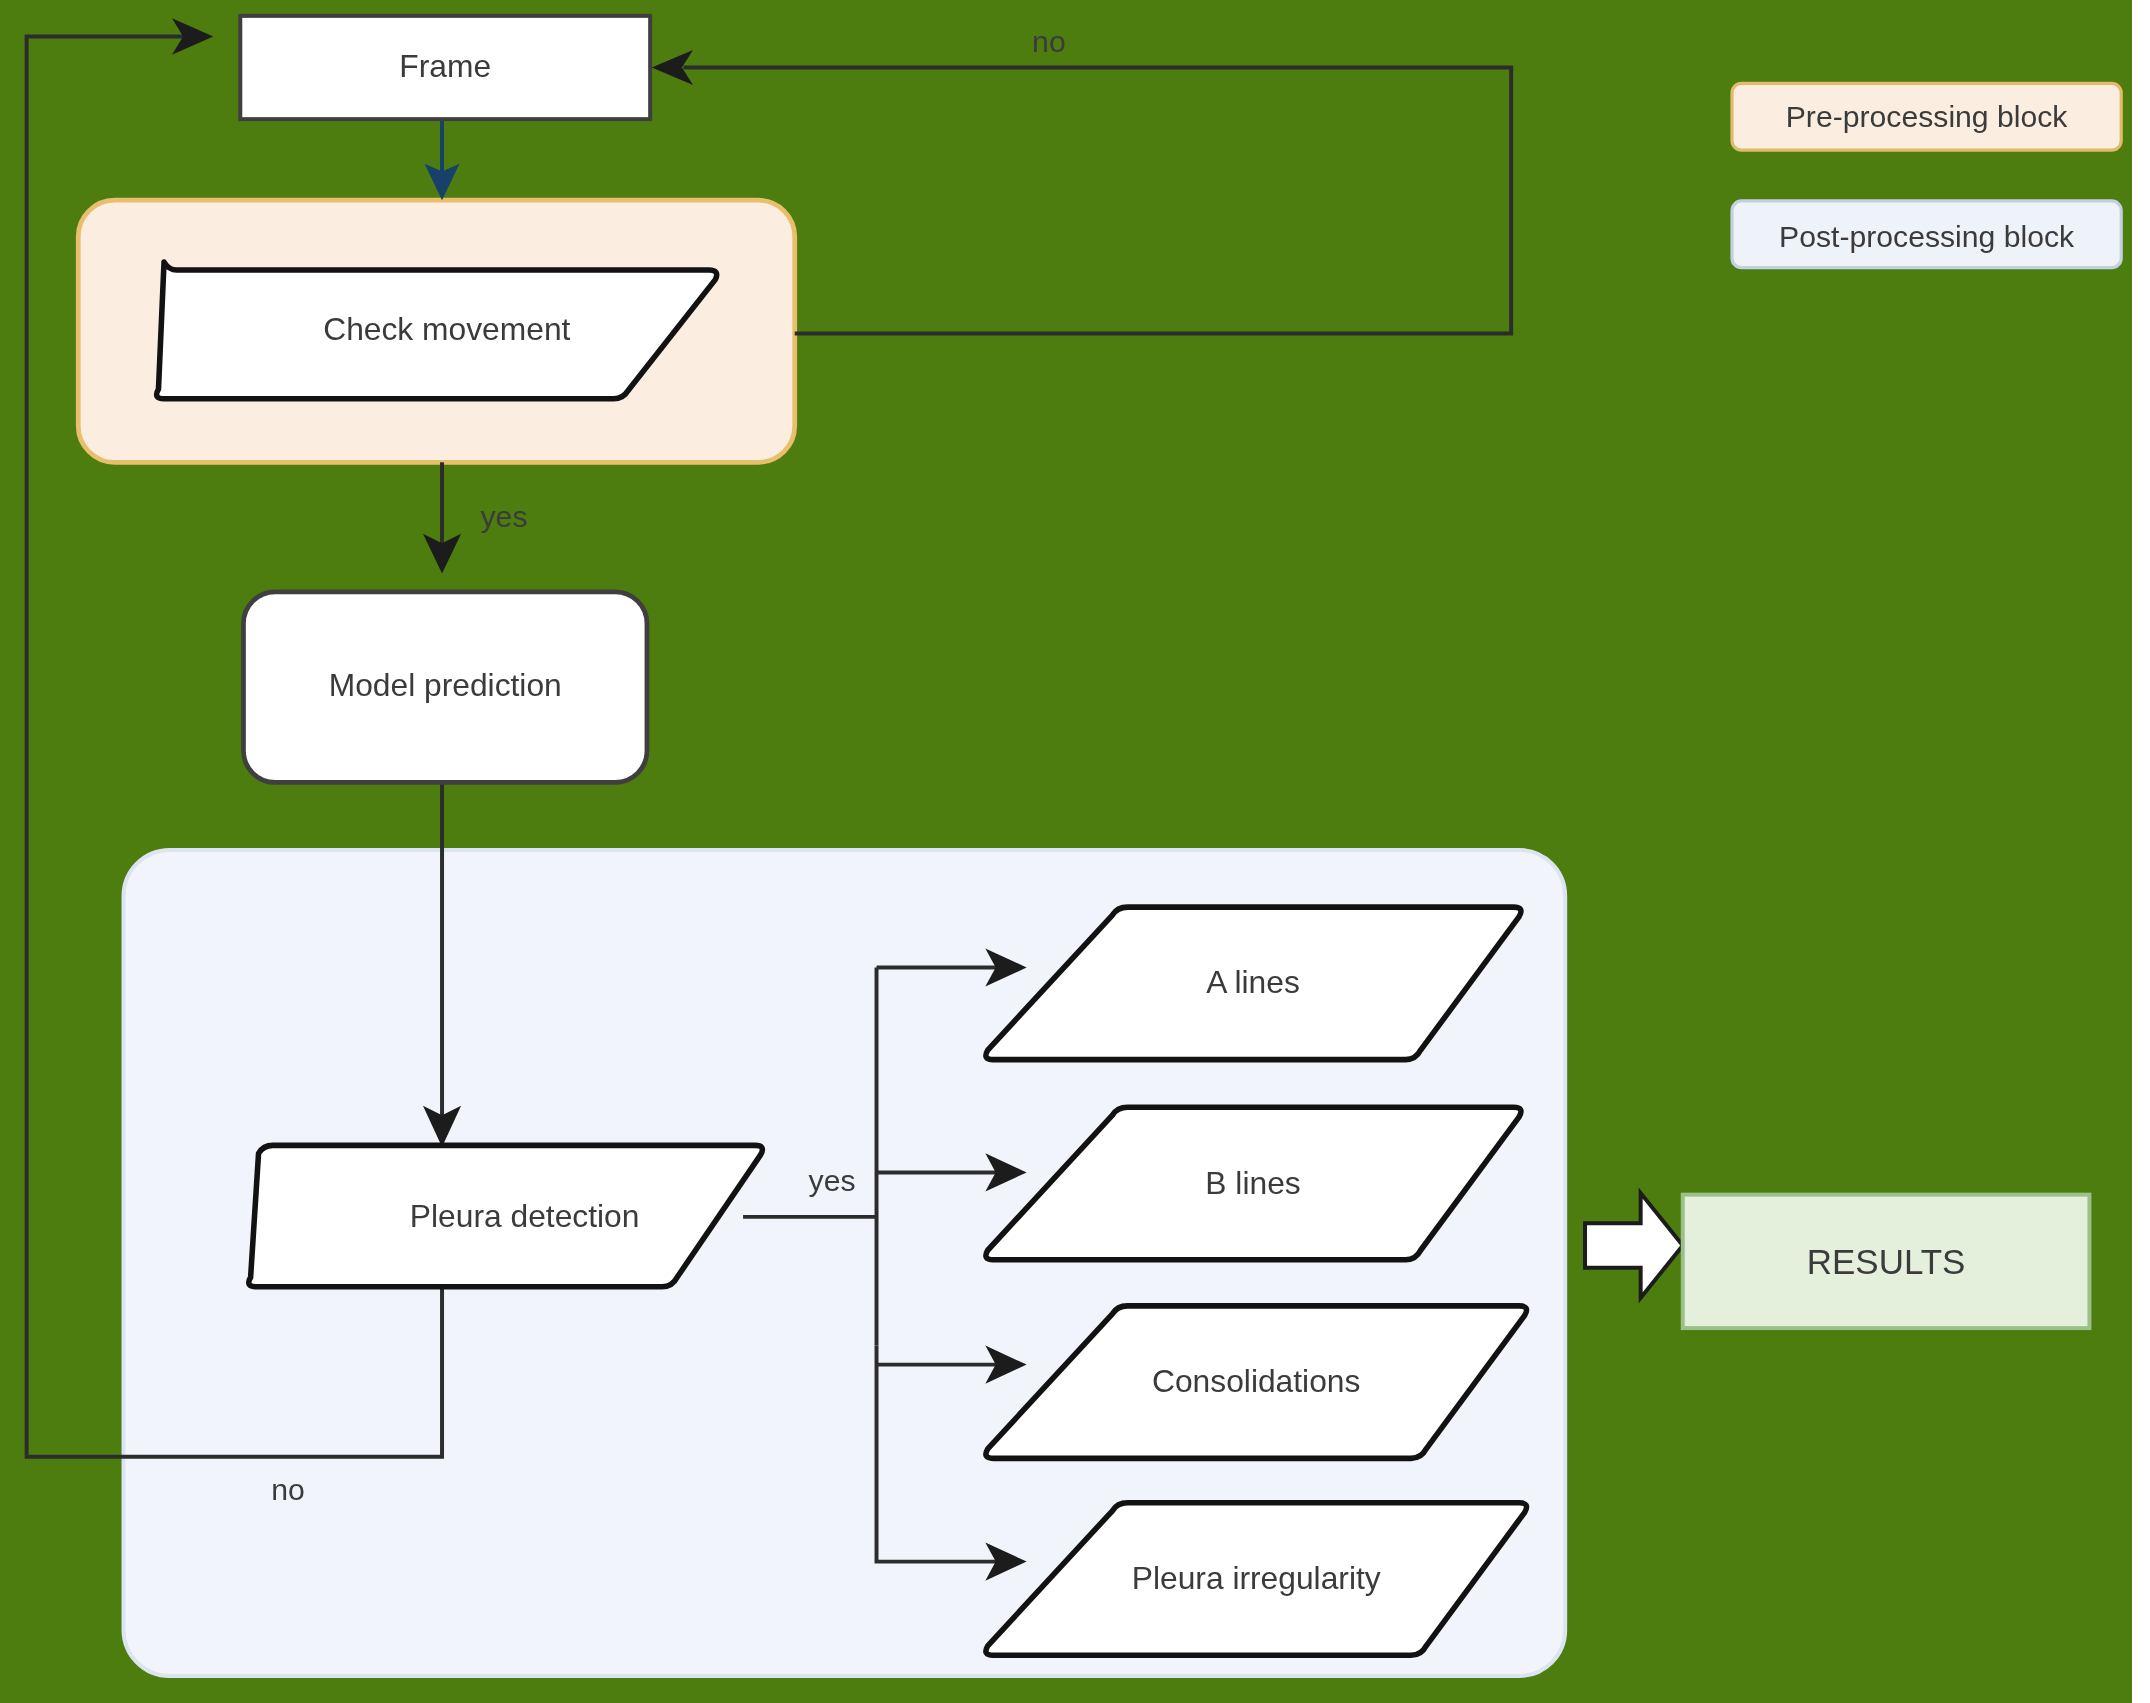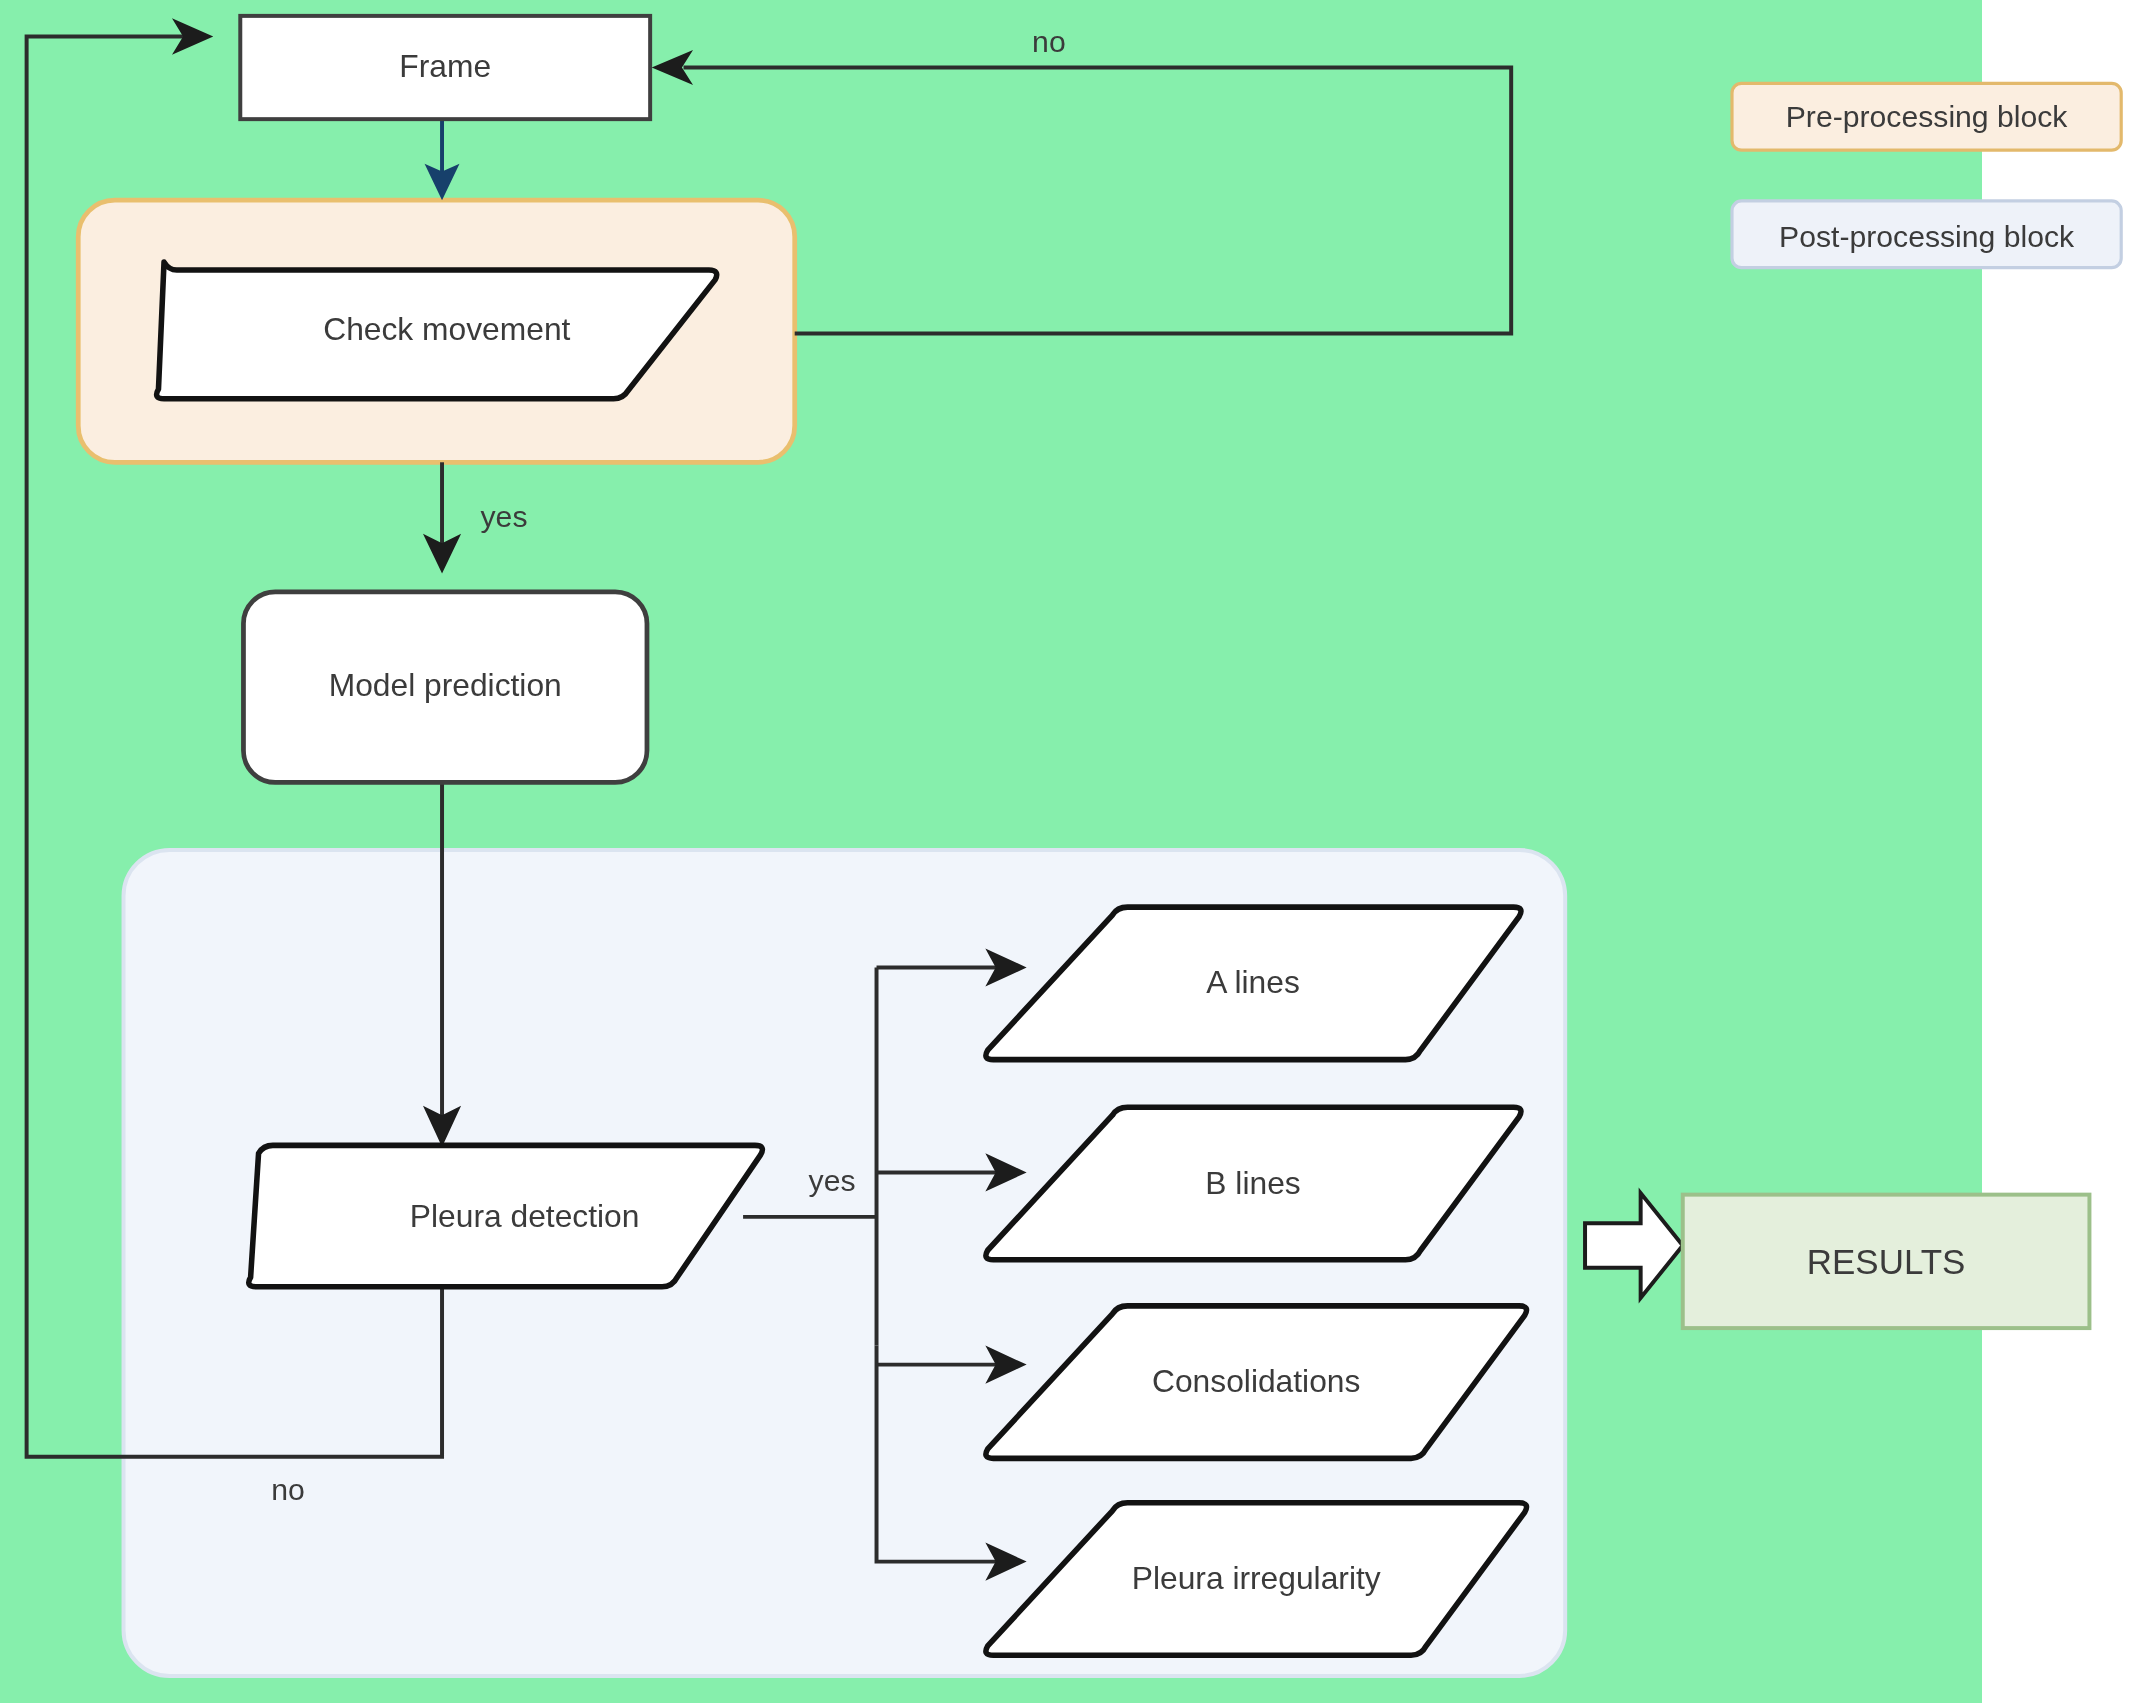--- a/index.html
+++ b/index.html
@@ -8,23 +8,23 @@
     background: #ffffff;
   }
   body {
     width: 2151px;
     height: 1703px;
     font-family: "Liberation Sans", sans-serif;
     overflow: hidden;
   }
   #canvas {
     position: relative;
-    width: 1982px;
+    width: 2132px;
     height: 1703px;
-    background: #86efac;
+    background: #4d7c0f;
   }
   svg.diagram {
     position: absolute;
     left: 0;
     top: 0;
     width: 2151px;
     height: 1703px;
   }
   .node-label {
     font-family: "Liberation Sans", sans-serif;

